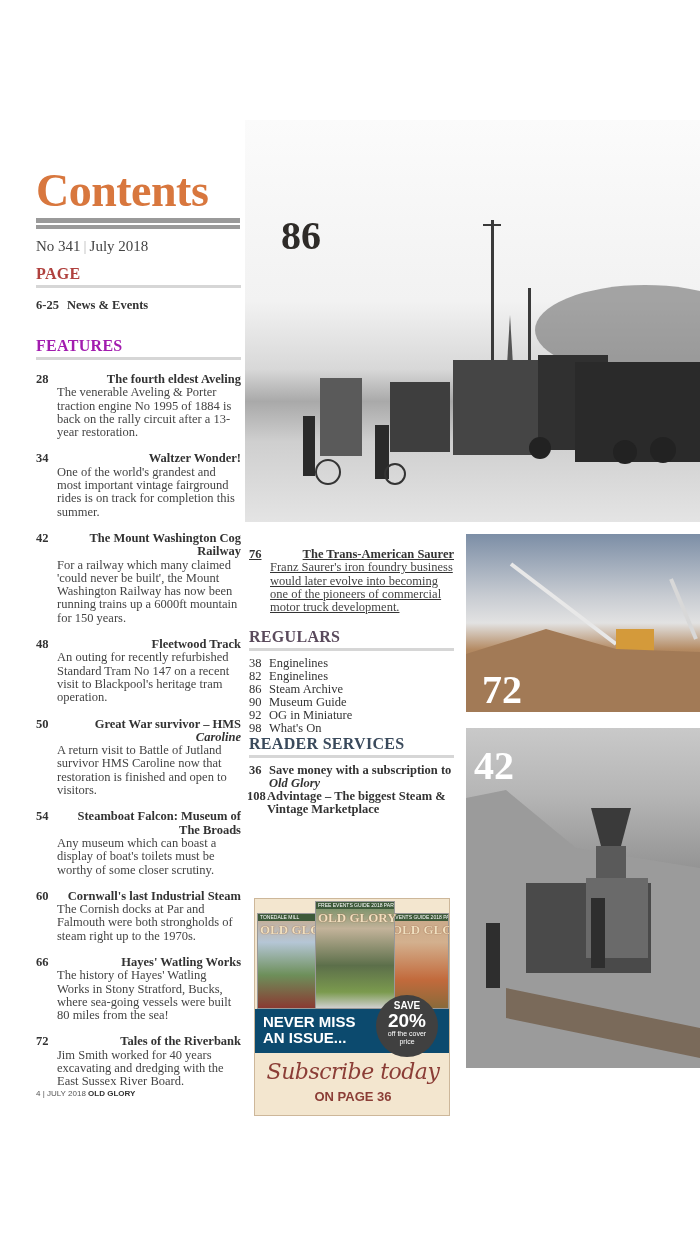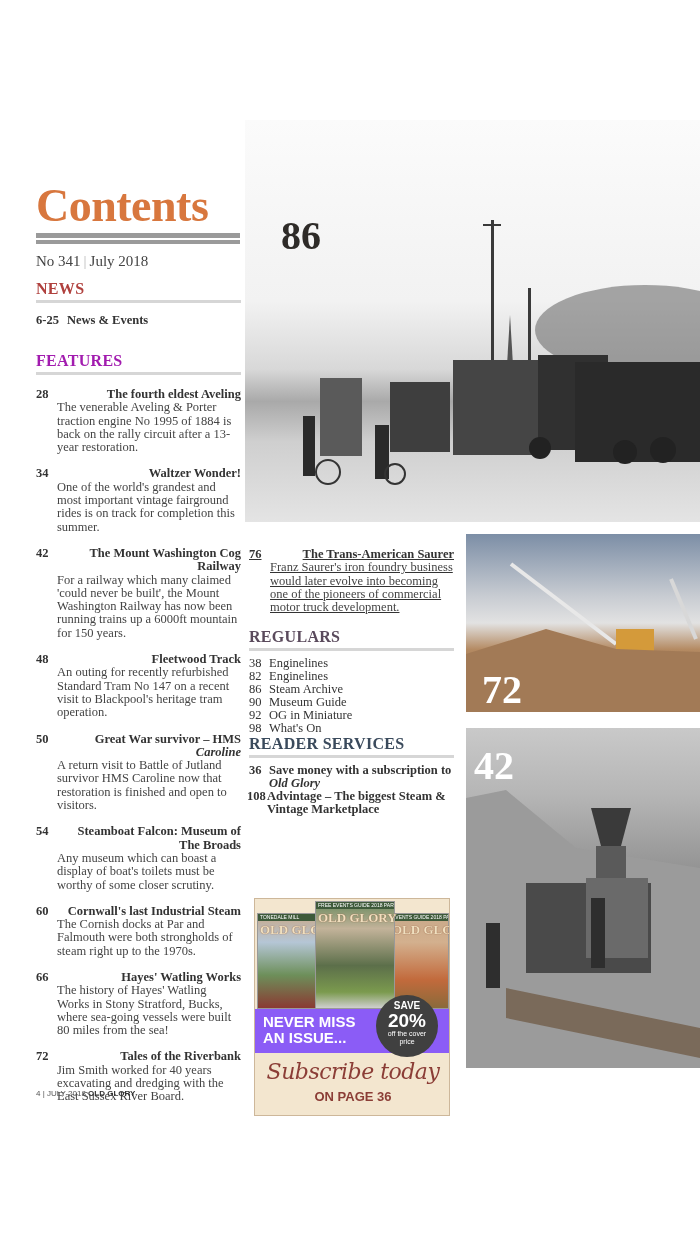--- a/index.html
+++ b/index.html
@@ -3,21 +3,21 @@
 <meta charset="utf-8">
 <style>
   * { box-sizing: border-box; margin: 0; padding: 0; }
   html, body { width: 700px; height: 1244px; background: #ffffff; overflow: hidden; }
   body { position: relative; font-family: "Liberation Serif", "DejaVu Serif", serif; color: #333333; }
 
   .page { position: absolute; left: 0; top: 0; width: 700px; height: 1244px; }
 
   
   .left-col { position: absolute; left: 36px; top: 168px; width: 205px; }
-  .title { font-family: "Liberation Serif", serif; font-weight: bold; font-size: 46px; color: #d8773e; line-height: 46px; letter-spacing: -0.5px; margin-top: 15px; }
+  .title { font-family: "Liberation Serif", serif; font-weight: bold; font-size: 46px; color: #d8773e; line-height: 46px; letter-spacing: -0.5px; }
   .title-rule { margin-top: 4px; height: 12px; position: relative; }
   .title-rule .r1 { position: absolute; left: 0; top: 0; width: 204px; height: 5px; background: #9a9a9a; }
   .title-rule .r2 { position: absolute; left: 0; top: 7px; width: 204px; height: 4px; background: #9a9a9a; }
   .issue-line { margin-top: 8px; font-size: 15px; color: #444; }
   .issue-line .sep { color: #bbb; margin: 0 3px; }
 
   .section-head { font-weight: bold; font-size: 16px; letter-spacing: 0.3px; padding-bottom: 2px; border-bottom: 3px solid #d6d6d6; }
   .news-head { color: #b0413e; margin-top: 10px; }
   .features-head { color: #a21caf; margin-top: 24px; }
   .regulars-head { color: #5a4a5c; }
@@ -64,21 +64,21 @@
 
   
   .ad { position: absolute; left: 254px; top: 898px; width: 196px; height: 218px; background: #f3e6cf; border: 1px solid #cdb79a; overflow: hidden; }
   .ad-covers { position: absolute; left: 0; top: 0; width: 196px; height: 110px; }
   .cover { position: absolute; border: 1px solid #999; }
   .cover-l { left: 2px; top: 14px; width: 62px; height: 96px; background: linear-gradient(180deg, #c8a98a 0%, #b5c6d6 30%, #6d8f5a 65%, #8a3a32 100%); }
   .cover-r { left: 134px; top: 14px; width: 60px; height: 96px; background: linear-gradient(180deg, #c8a98a 0%, #d3b08e 30%, #c26a3c 70%, #8a6a3a 100%); }
   .cover-c { left: 60px; top: 2px; width: 80px; height: 108px; background: linear-gradient(180deg, #6a8a5e 0%, #c3b39a 25%, #5c6f4a 60%, #7b9a4e 85%, #cfcfcf 100%); z-index: 2; }
   .cover-tag { position: absolute; left: 0; top: 0; right: 0; height: 7px; background: #3e5a3a; color: #fff; font-family: "Liberation Sans", sans-serif; font-size: 5px; line-height: 7px; padding-left: 2px; white-space: nowrap; overflow: hidden; }
   .cover-mast { position: absolute; left: 2px; top: 8px; font-family: "Liberation Serif", serif; font-weight: bold; font-size: 13px; color: #f0e0c0; text-shadow: 0 0 1px #7a3a1a; white-space: nowrap; }
-  .ad-band { position: absolute; left: 0; top: 110px; width: 196px; height: 44px; background: #8b5cf6; }
+  .ad-band { position: absolute; left: 0; top: 110px; width: 196px; height: 44px; background: #0c4a6e; }
   .ad-band-text { position: absolute; left: 8px; top: 5px; font-family: "Liberation Sans", sans-serif; font-weight: bold; font-size: 15px; line-height: 16px; color: #ffffff; }
   .ad-badge { position: absolute; left: 121px; top: 96px; width: 62px; height: 62px; border-radius: 50%; background: #404040; color: #fff; text-align: center; font-family: "Liberation Sans", sans-serif; z-index: 3; }
   .ad-badge .save { display: block; font-weight: bold; font-size: 10px; margin-top: 6px; line-height: 10px; }
   .ad-badge .pct { display: block; font-weight: bold; font-size: 19px; line-height: 19px; }
   .ad-badge .off { display: block; font-size: 7px; line-height: 8px; }
   .ad-script { position: absolute; left: 0; width: 196px; top: 160px; text-align: center; font-family: "DejaVu Serif", serif; font-style: italic; font-size: 22px; color: #8b3d36; letter-spacing: -0.5px; }
   .ad-page { position: absolute; left: 0; width: 196px; top: 190px; text-align: center; font-family: "Liberation Sans", sans-serif; font-weight: bold; font-size: 13px; color: #8b3d36; }
 
   .footer { position: absolute; left: 36px; top: 1089px; font-family: "Liberation Sans", sans-serif; font-size: 8px; color: #555; }
   .footer b { color: #333; }
@@ -91,21 +91,21 @@
   <div class="left-col">
     <div class="title">Contents</div>
     <div class="title-rule">
         <div class="r1"></div>
         <div class="r2"></div>
       </div>
     <div class="issue-line">
       <span>No 341</span><span class="sep">|</span><span>July 2018</span>
     </div>
 
-    <div class="section-head news-head">NEWS</div>
+    <div class="section-head news-head">PAGE</div>
     <div class="news-item">
       <span class="pg">6-25</span><span>News &amp; Events</span>
     </div>
 
     <div class="section-head features-head">FEATURES</div>
 
     <div class="feat">
       <div class="num">28</div>
       <div class="body">
           <div class="ft">The fourth eldest Aveling</div>

